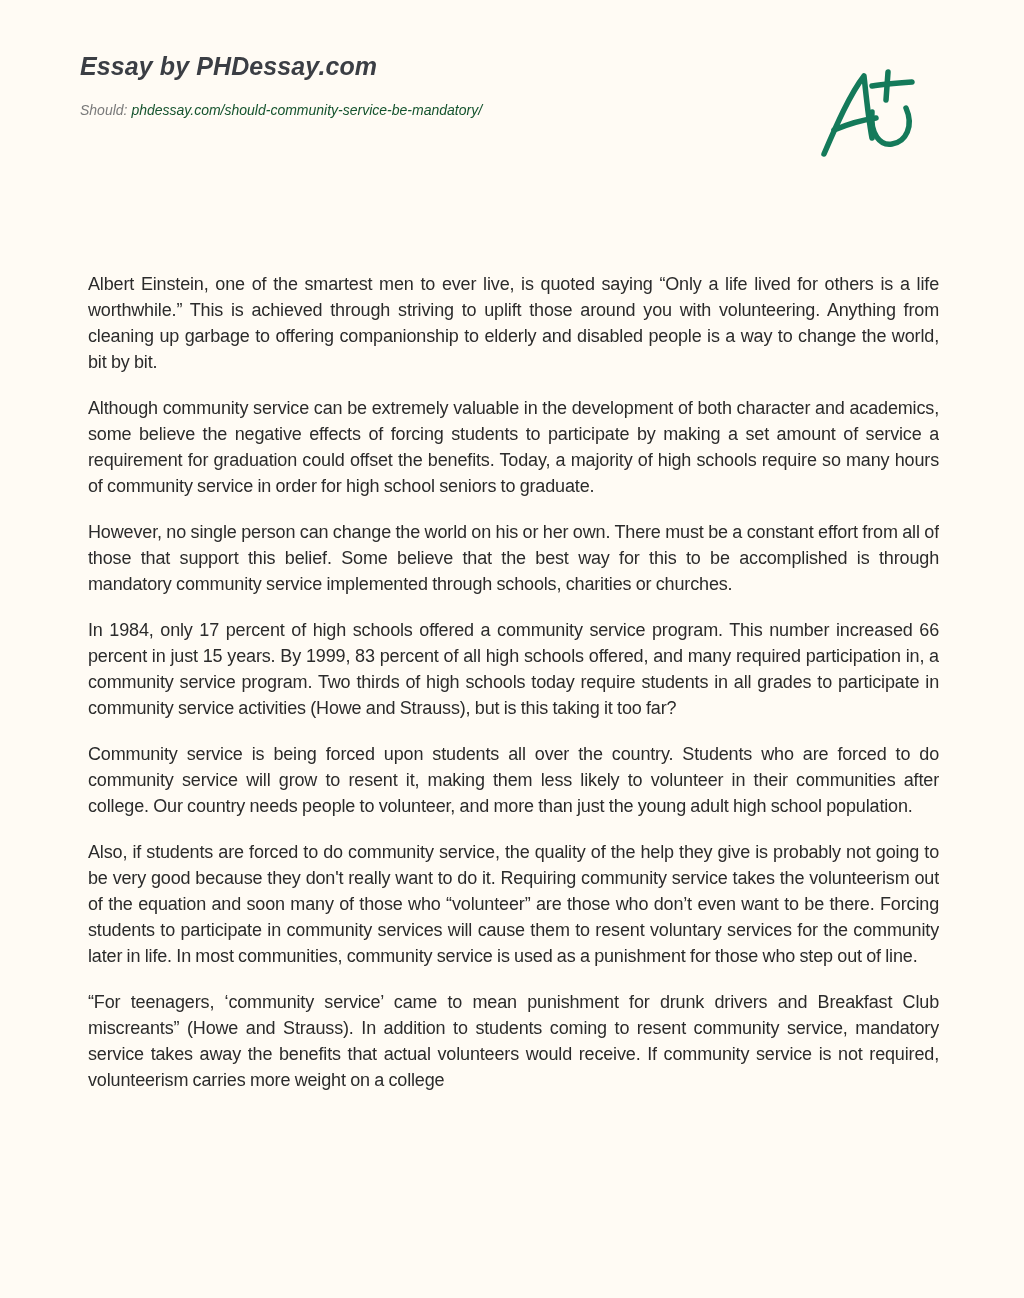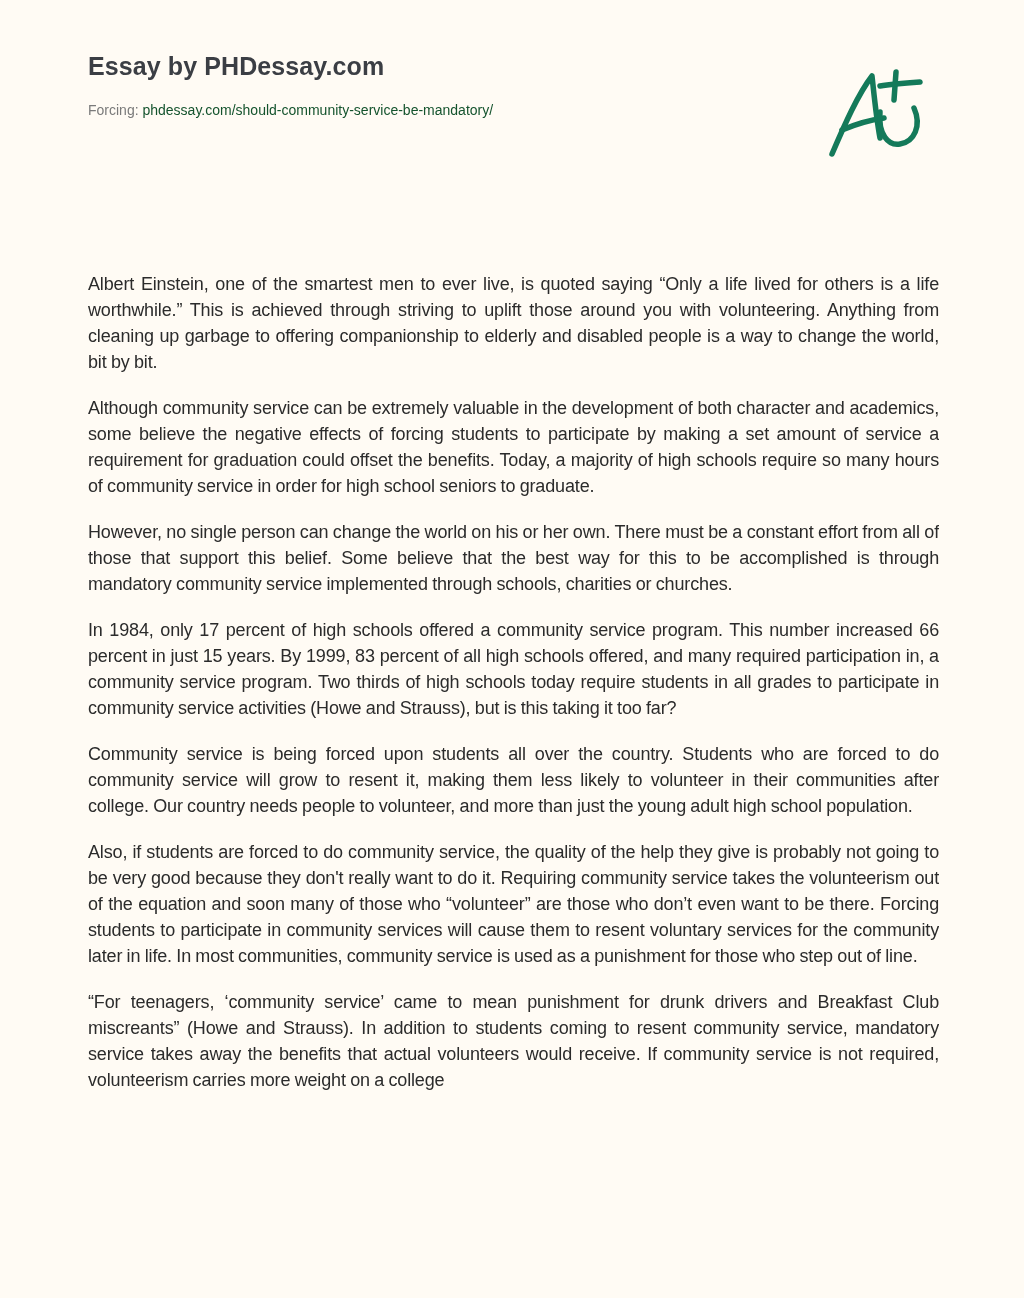--- a/index.html
+++ b/index.html
@@ -17,24 +17,25 @@
     }
     .page {
       position: absolute;
       left: 0; top: 0;
       width: 1024px;
       height: 1298px;
       overflow: hidden;
     }
     .site-header {
       position: absolute;
-      left: 88px;
+      left: 80px;
       top: 50px;
       width: 860px;
       height: 120px;
+      font-style: italic;
     }
     .brand {
       font-size: 25px;
       font-weight: bold;
       color: #3b3e44;
       line-height: 32px;
       margin: 0;
       letter-spacing: 0.1px;
     }
     .source {
@@ -86,21 +87,21 @@
     }
   </style>
 </head>
 <body>
 
 <div class="page">
 
   <header class="site-header">
     <h2 class="brand">Essay by PHDessay.com</h2>
     <div class="source">
-      <span>Forcing: </span><a>phdessay.com/should-community-service-be-mandatory/</a>
+      <span>Should: </span><a>phdessay.com/should-community-service-be-mandatory/</a>
     </div>
     <div class="logo">
       <svg width="100" height="96" viewBox="0 0 100 96" fill="none" stroke="#147a5a" stroke-width="5.5" stroke-linecap="round" stroke-linejoin="round">
 
         <path d="M6 90 C 18 62, 32 30, 46 12 C 48 30, 50 52, 54 74"></path>
 
         <path d="M16 66 C 30 60, 44 56, 58 54"></path>
 
         <path d="M70 8 L 68 36"></path>
 

